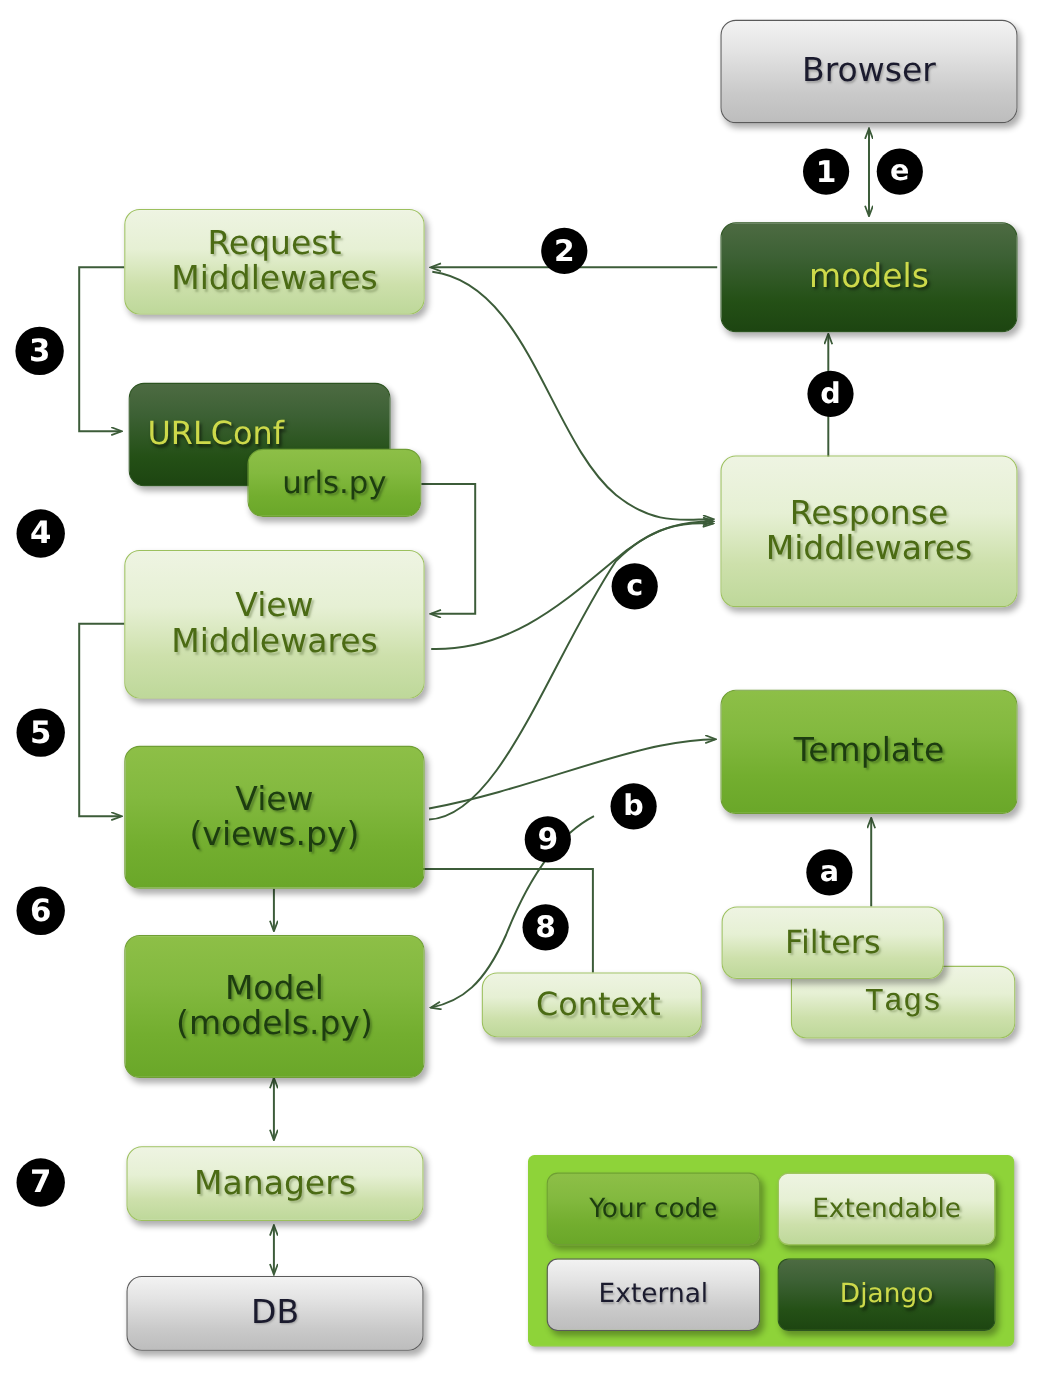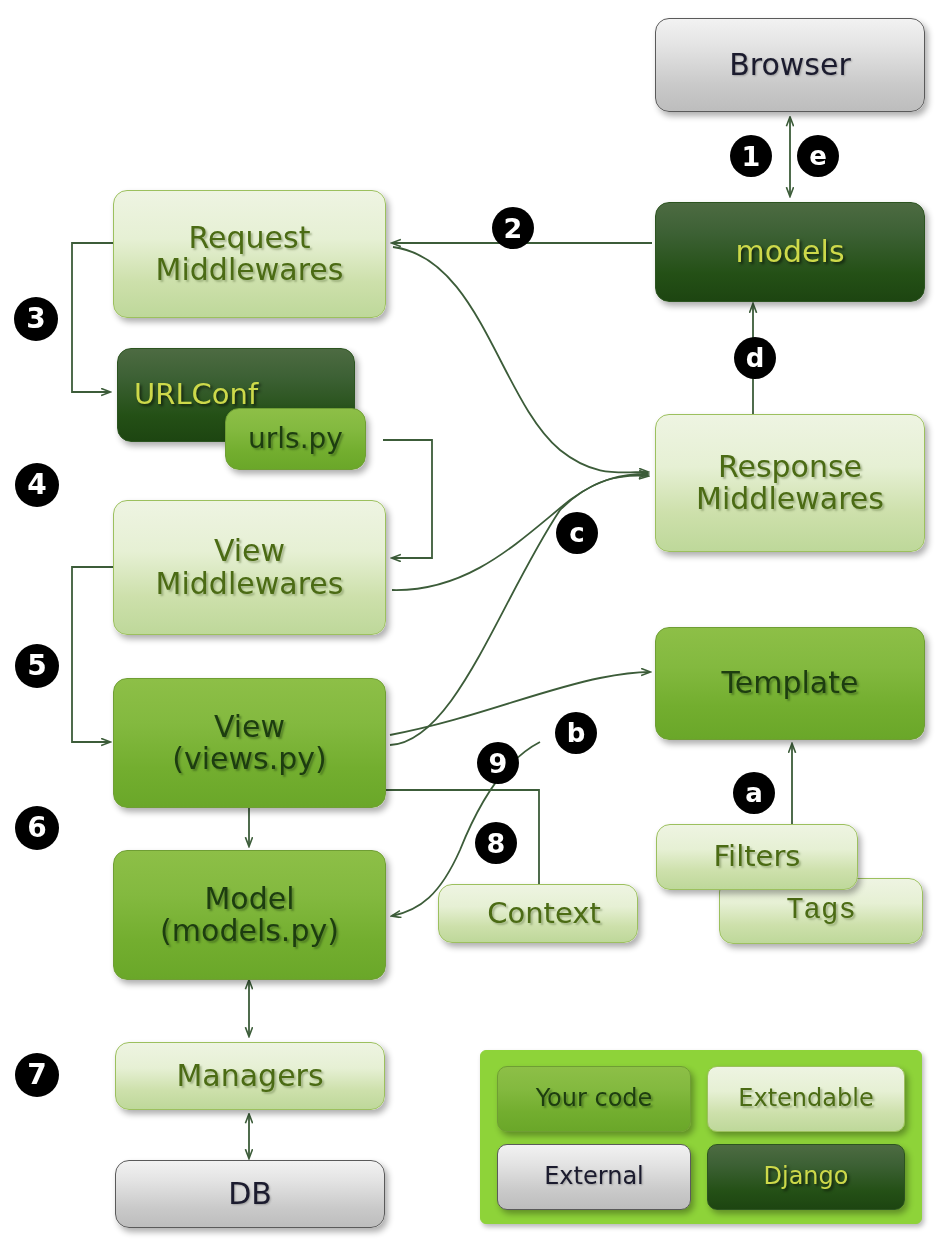--- a/index.html
+++ b/index.html
@@ -104,32 +104,32 @@
   </svg>
 
   <div class="node t-external" style="left:655px;top:18px;width:270px;height:94px;font-size:30px;justify-content:flex-end;">
     <span class="lbl"><span>Browser</span></span>
   </div>
 
   <div class="node t-django" style="left:655px;top:202px;width:270px;height:100px;font-size:30px;">
     <span class="lbl"><span>models</span></span>
   </div>
 
-  <div class="node t-ext" style="left:113px;top:190px;width:273px;height:128px;font-size:30px;">
+  <div class="node t-ext" style="left:113px;top:190px;width:273px;height:96px;font-size:30px;">
     <span class="lbl">
       <span>Request</span>
       <span class="l2">Middlewares</span>
     </span>
   </div>
 
   <div class="node t-django" style="left:117px;top:348px;width:238px;height:94px;font-size:29px;justify-content:flex-start;">
     <span class="lbl" style="text-align:left;padding-left:16px;"><span>URLConf</span></span>
   </div>
 
-  <div class="node t-code" style="left:225px;top:408px;width:141px;height:62px;font-size:28px;z-index:6;justify-content:center;">
+  <div class="node t-code" style="left:225px;top:408px;width:158px;height:62px;font-size:28px;z-index:6;justify-content:center;">
     <span class="lbl"><span>urls.py</span></span>
   </div>
 
   <div class="node t-ext" style="left:113px;top:500px;width:273px;height:135px;font-size:30px;">
     <span class="lbl">
       <span>View</span>
       <span class="l2">Middlewares</span>
     </span>
   </div>
 

